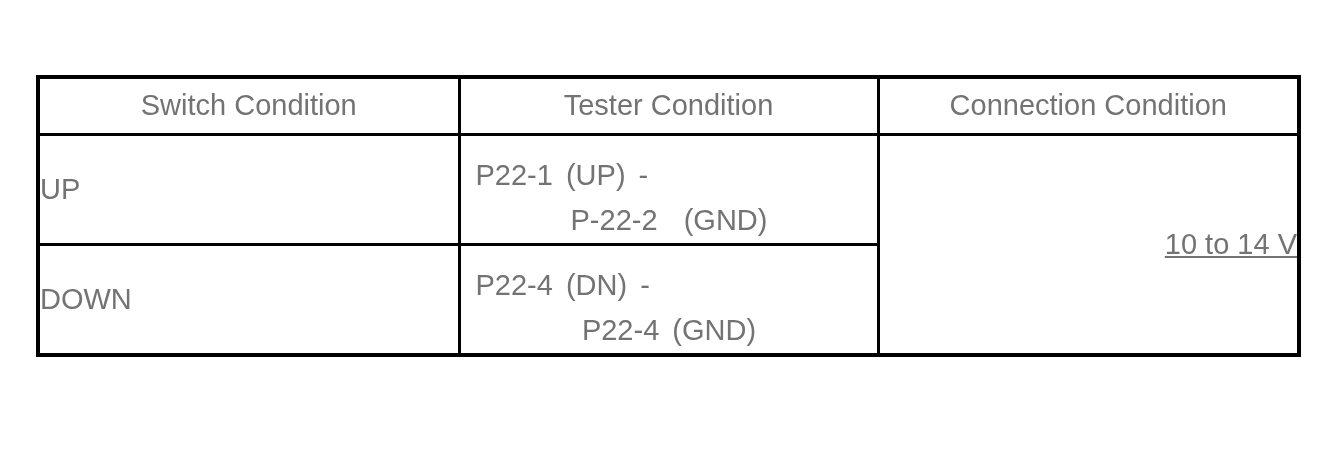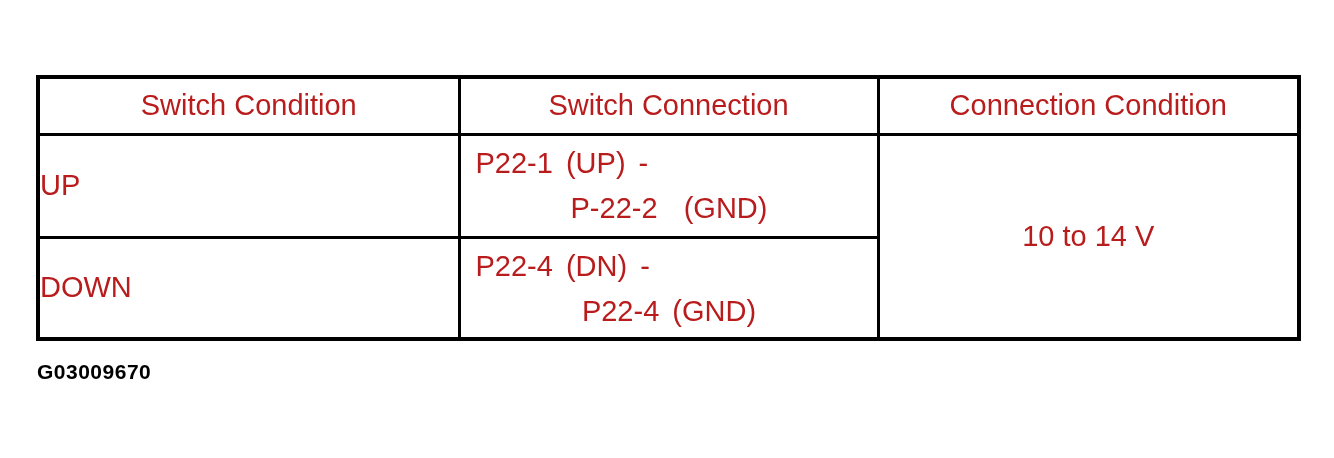--- a/index.html
+++ b/index.html
@@ -29,55 +29,56 @@
     table-layout: fixed;
     background: #ffffff;
     border: 4px solid #000000;
   }
 
   table.spec-table th,
   table.spec-table td {
     border: 3px solid #000000;
     font-size: 29px;
     font-weight: 400;
-    color: #b91c1c;
+    color: #737373;
     background: #ffffff;
   }
 
   table.spec-table th {
     height: 57px;
     text-align: center;
     vertical-align: middle;
     font-weight: 400;
   }
 
   td.switch-cell {
     vertical-align: middle;
   }
 
   tr.row-up td { height: 103px; }
   tr.row-down td { height: 102px; }
 
   td.tester-cell {
     vertical-align: top;
-    padding: 5px 14px 0 15px;
+    padding: 17px 14px 0 15px;
   }
 
   td.tester-cell .line {
     white-space: pre;
     line-height: 45px;
     word-spacing: 5px;
   }
 
   td.tester-cell .line-1 { text-align: left; }
   td.tester-cell .line-2 { text-align: center; }
 
   td.specified-cell {
-    text-align: center;
+    text-align: right;
     vertical-align: middle;
+    text-decoration: underline;
   }
 
   .figure-id {
     position: absolute;
     left: 37px;
     top: 360px;
     font-size: 21px;
     font-weight: 700;
     letter-spacing: 0.5px;
     color: #000000;
@@ -90,21 +91,21 @@
 
   <table class="spec-table">
     <colgroup>
       <col style="width:421px">
       <col style="width:419px">
       <col style="width:421px">
     </colgroup>
     <thead>
       <tr>
         <th>Switch Condition</th>
-        <th>Switch Connection</th>
+        <th>Tester Condition</th>
         <th>Connection Condition</th>
       </tr>
     </thead>
     <tbody>
       <tr class="row-up">
         <td class="switch-cell">UP</td>
         <td class="tester-cell">
           <div class="line line-1">P22-1 (UP) -</div>
           <div class="line line-2">P-22-2  (GND)</div>
         </td>
@@ -113,15 +114,14 @@
       <tr class="row-down">
         <td class="switch-cell">DOWN</td>
         <td class="tester-cell">
           <div class="line line-1">P22-4 (DN) -</div>
           <div class="line line-2">P22-4 (GND)</div>
         </td>
       </tr>
     </tbody>
   </table>
 
-  <div class="figure-id">G03009670</div>
 
 </div>
 
 </body></html>

